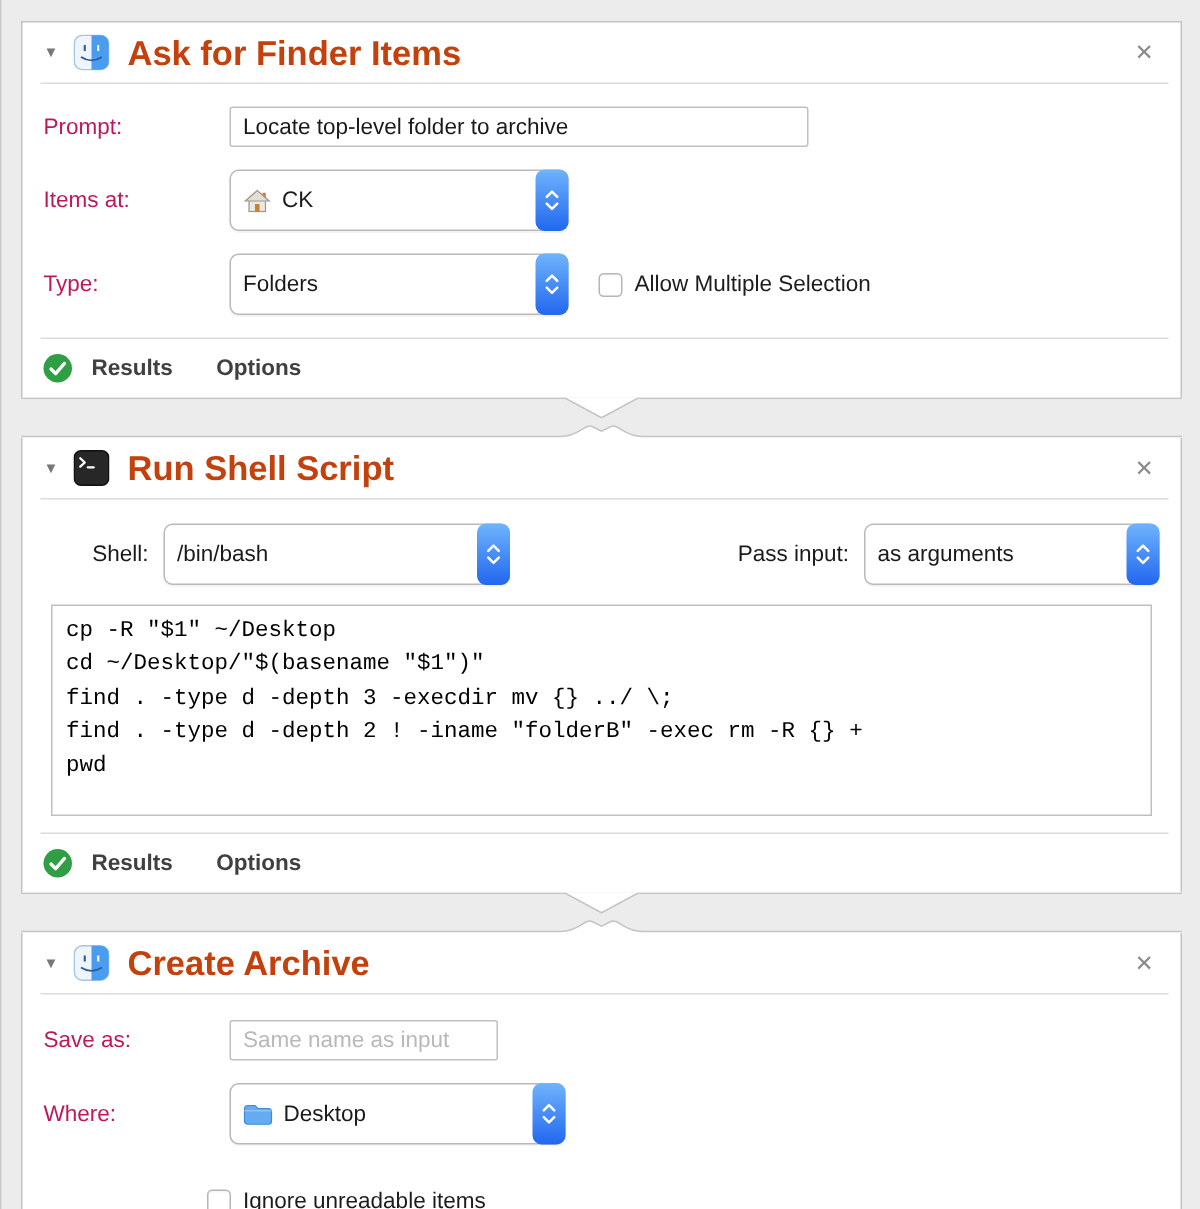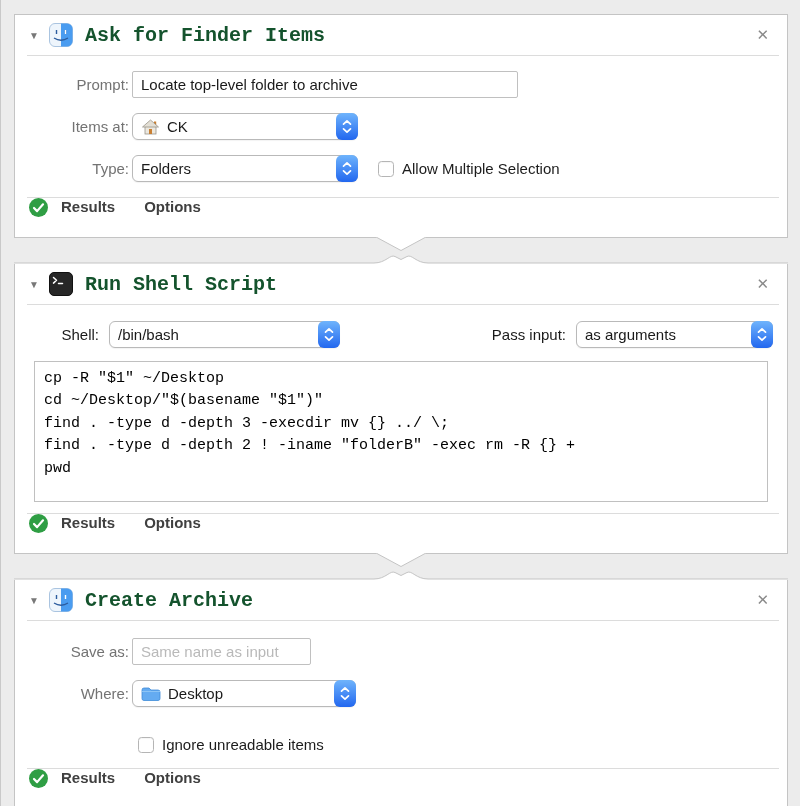--- a/index.html
+++ b/index.html
@@ -15,49 +15,49 @@
   .action {
     width:774px; margin-left:13px; background:#fff;
     border:1px solid #c4c4c4;
   }
   .action.no-bottom { border-bottom:none; }
   .action.no-top { border-top:none; }
   .connector { display:block; margin-left:13px; }
   .hdr { display:flex; align-items:center; height:40px; padding:0 14px; }
   .disclosure { font-size:10px; color:#787878; width:16px; }
   .app-icon { width:24px; height:24px; margin:0 12px 0 4px; flex:0 0 auto; }
-  .title { font-size:20px; font-weight:700; color:#14532d;font-family:Liberation Mono, monospace; }
+  .title { font-size:23px; font-weight:700; color:#c2410c; }
   .close { margin-left:auto; color:#8a8a8a; font-size:15px; padding:2px 4px; cursor:default; }
   .sep { border-top:1px solid #dcdcdc; margin:0 8px 0 12px; }
   .row { display:flex; align-items:center; margin-top:15px; padding:0 14px; }
-  .lbl { width:100px; text-align:right; margin-right:3px; font-size:15px; color:#737373; flex:0 0 auto; }
+  .lbl { width:100px; margin-right:24px; font-size:15px; color:#be185d; flex:0 0 auto; }
   .txt-input {
     height:27px; border:1px solid #c0c0c0; background:#fff; border-radius:2px;
     font-family:"Liberation Sans", sans-serif; font-size:15px; color:#1a1a1a;
     padding:0 8px; outline:none;
   }
   .txt-input::placeholder { color:#b9b9b9; }
   .dropdown {
-    height:27px; border:1px solid #b9b9b9; border-radius:6px; background:#fff;
+    height:41px; border:1px solid #b9b9b9; border-radius:6px; background:#fff;
     display:flex; align-items:center; padding-left:8px; position:relative;
     box-shadow:0 1px 1px rgba(0,0,0,.05); font-size:15px;
   }
   .dd-icon { display:flex; margin-right:7px; }
   .dd-text { color:#1a1a1a; white-space:nowrap; overflow:hidden; }
   .stepper {
     margin-left:auto; align-self:stretch; margin-right:-1px; margin-top:-1px; margin-bottom:-1px;
     width:22px; border-radius:6px; background:linear-gradient(#6fb4fc,#2267ef);
     display:flex; align-items:center; justify-content:center; flex:0 0 auto;
   }
   .checkbox {
     width:16px; height:16px; border:1px solid #b5b5b5; border-radius:3.5px; background:#fff;
     display:inline-block; flex:0 0 auto; box-shadow:inset 0 1px 1px rgba(0,0,0,.04);
   }
   .chk-lbl { font-size:15px; margin-left:8px; color:#1c1c1c; }
-  .ftr { display:flex; height:39px; padding:0 14px; }
+  .ftr { display:flex; align-items:center; height:39px; padding:0 14px; }
   .badge {
     width:19px; height:19px; border-radius:50%; background:#2f9e44;
     display:flex; align-items:center; justify-content:center; flex:0 0 auto;
   }
   .ftr-link { font-size:15px; font-weight:700; color:#404040; margin-left:13px; cursor:default; }
   .ftr-link + .ftr-link { margin-left:29px; }
   .script {
     display:block; margin:13px 19px 0 19px; height:141px;
     border:1px solid #c0c0c0; background:#fff; padding:6px 9px;
     font-family:"Liberation Mono", monospace; font-size:15px; line-height:22.4px;

